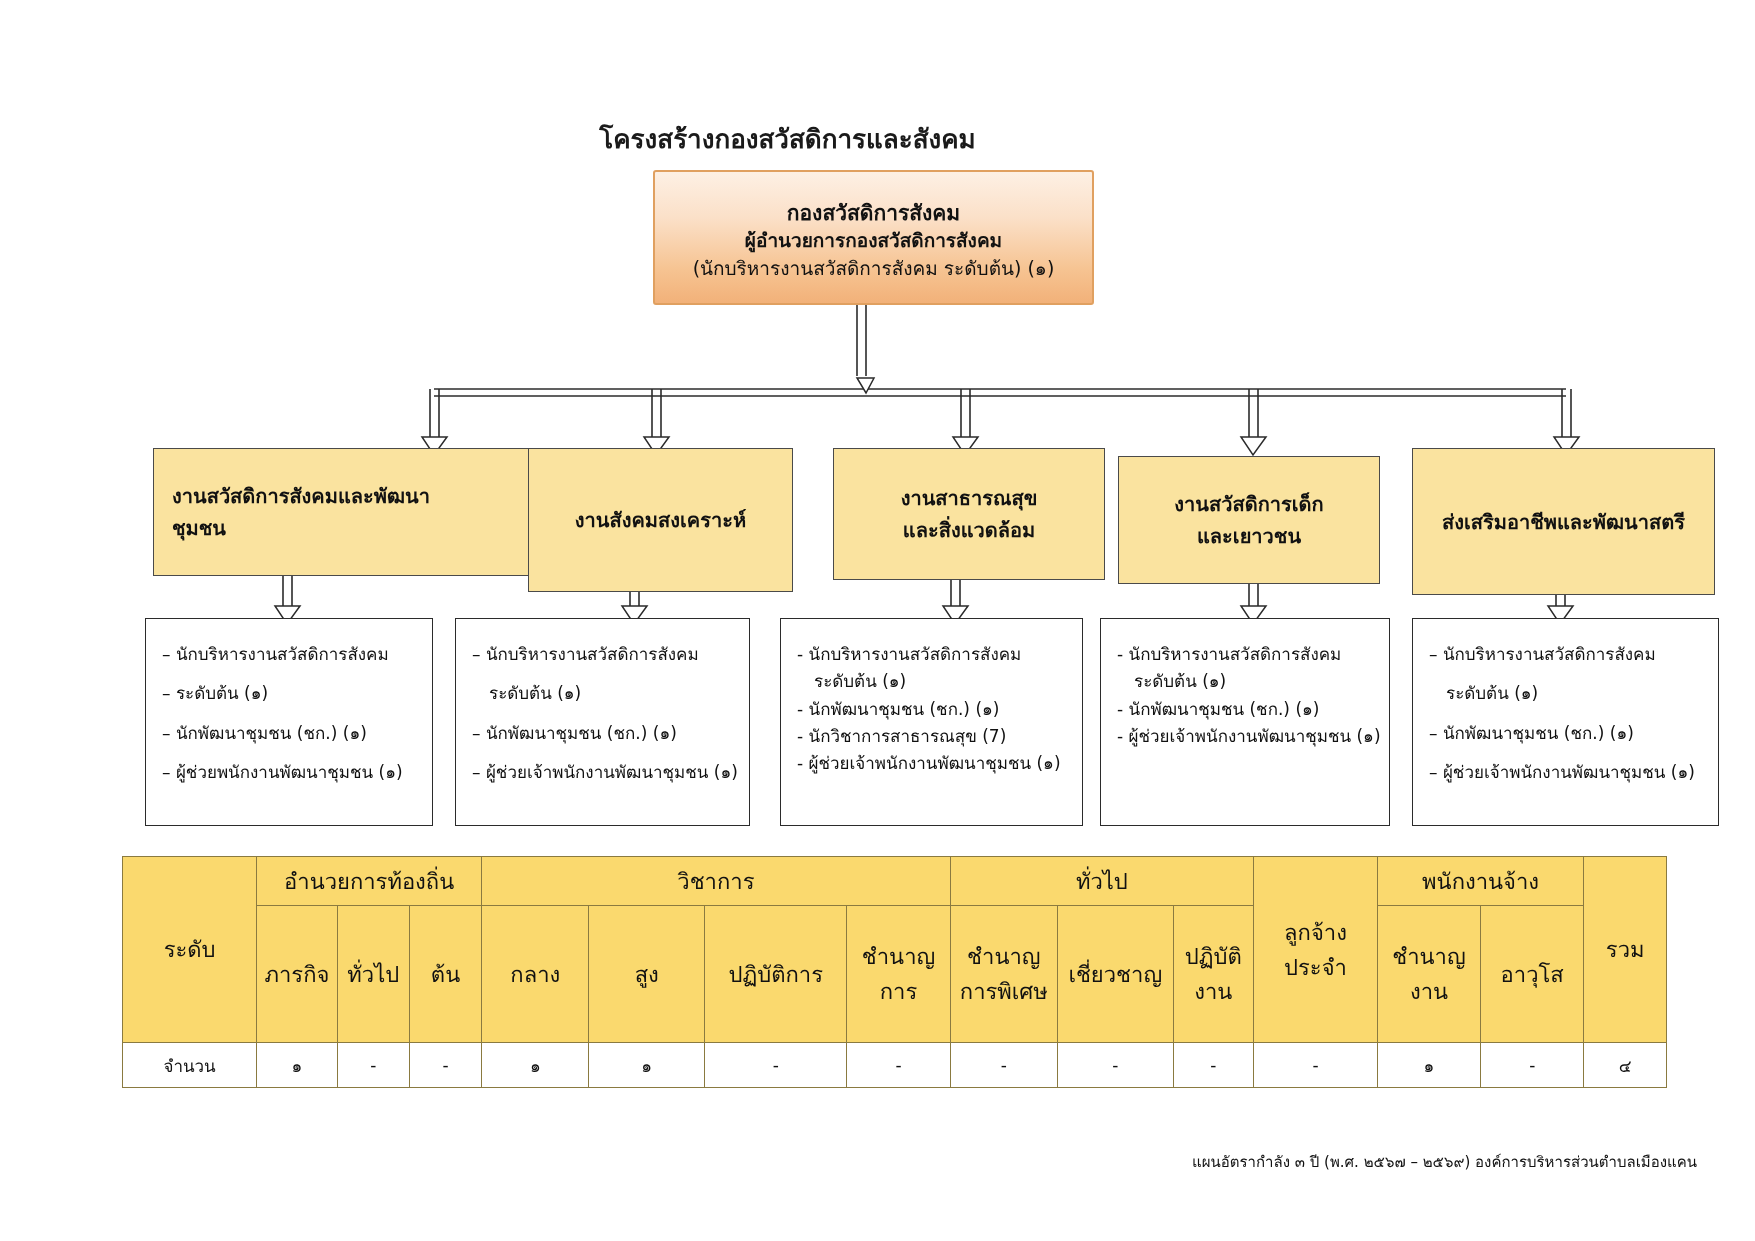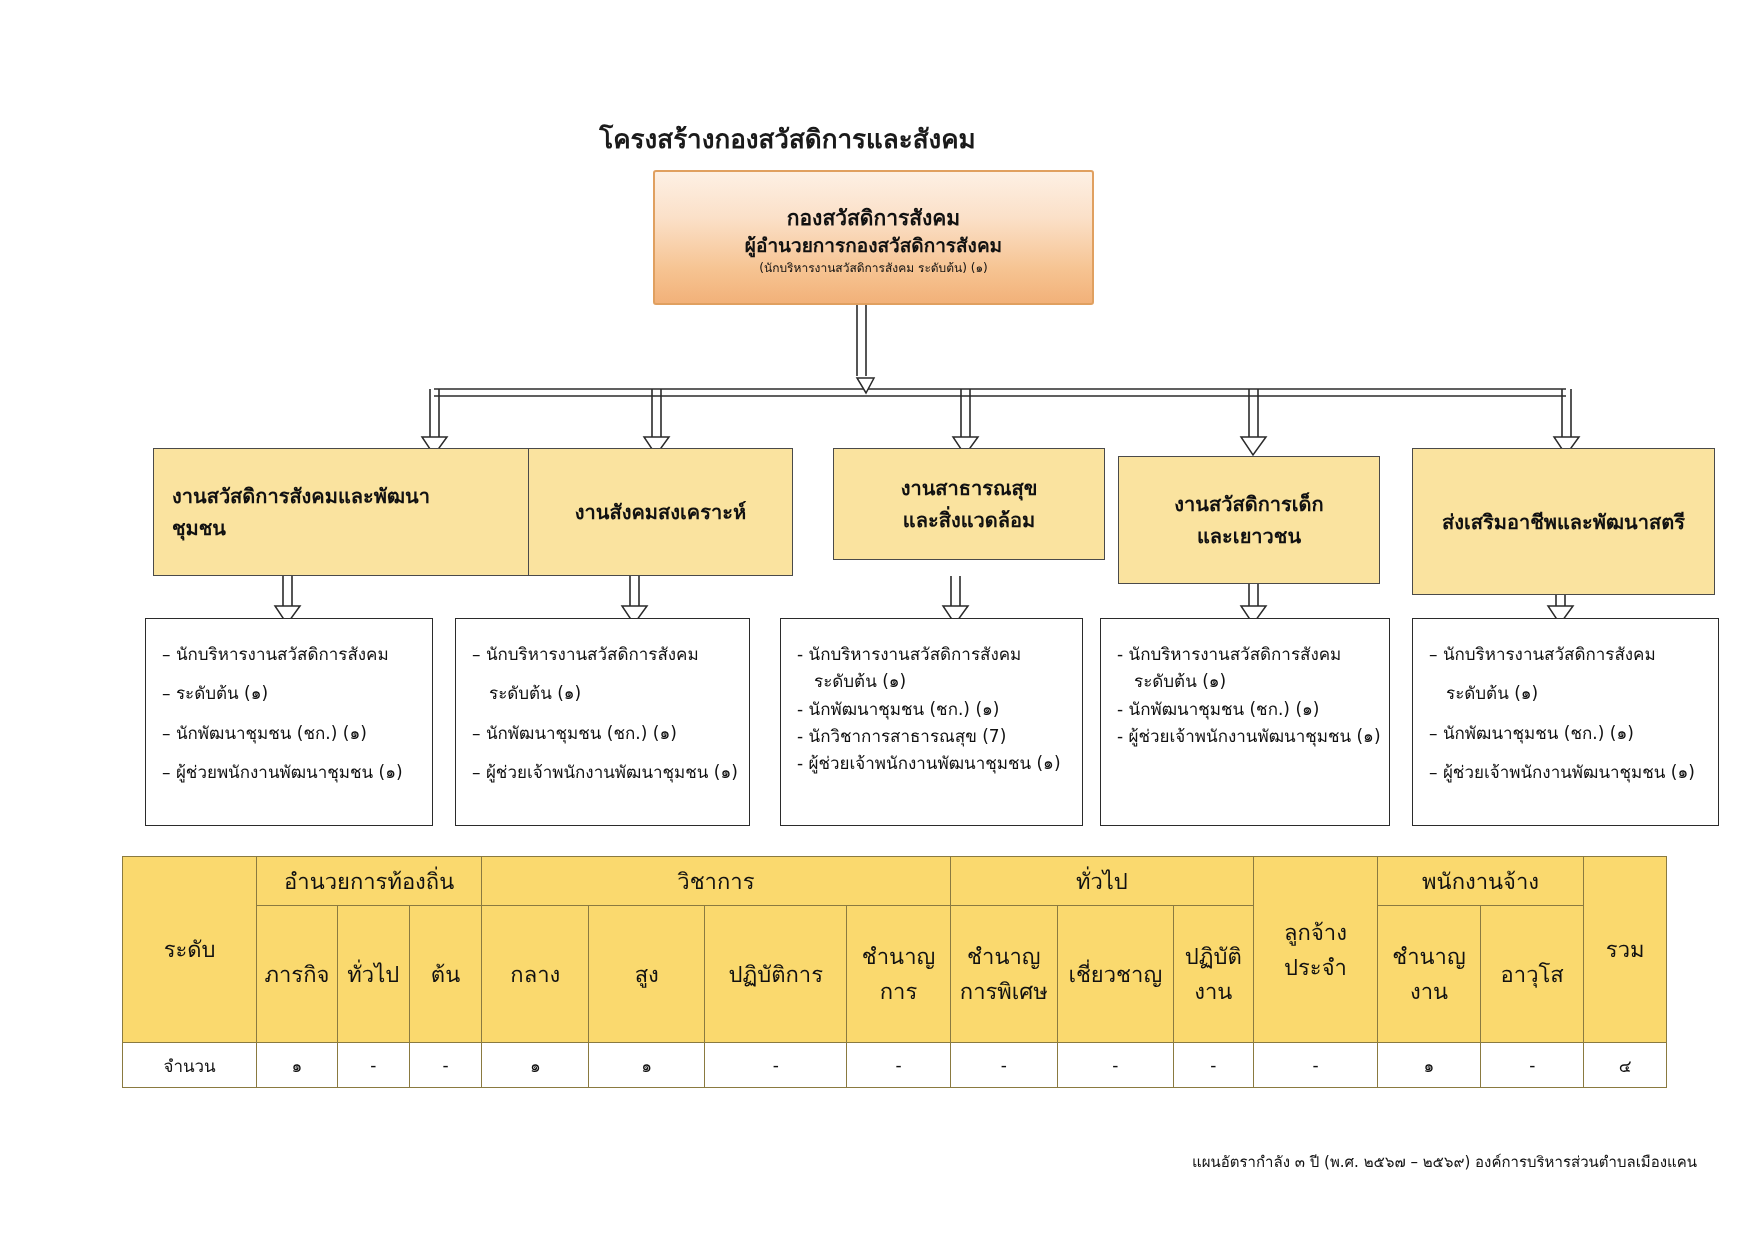--- a/index.html
+++ b/index.html
@@ -22,41 +22,41 @@
     position:absolute;left:653px;top:170px;width:441px;height:135px;
     border:2px solid #e0a060;
     border-radius:3px;
     background:linear-gradient(to bottom,#fdf0e4 0%,#fbe0c8 35%,#f6c391 75%,#f2b179 100%);
     box-sizing:border-box;
     display:flex;flex-direction:column;align-items:center;justify-content:center;
     padding-top:6px;
   }
   .root-l1{font-size:21px;font-weight:bold;color:#111;line-height:1.35;}
   .root-l2{font-size:19px;font-weight:bold;color:#111;line-height:1.4;}
-  .root-l3{font-size:12px;color:#111;line-height:1.5;}
+  .root-l3{font-size:19px;color:#111;line-height:1.5;}
 
   
   .wires{position:absolute;left:0;top:0;width:1755px;height:1241px;pointer-events:none;}
 
   
   .dept{
     position:absolute;
     border:1.6px solid #4a4a4a;
     background:#fae39f;
     box-sizing:border-box;
     display:flex;align-items:center;
     font-size:20px;font-weight:bold;color:#111;
     line-height:1.6;
   }
   .dept.center{justify-content:center;text-align:center;}
   .dept.left{justify-content:flex-start;text-align:left;padding-left:18px;}
 
   #dept0{left:153px;top:448px;width:380px;height:128px;}
-  #dept1{left:528px;top:448px;width:265px;height:128px;}
-  #dept2{left:833px;top:448px;width:272px;height:112px;}
+  #dept1{left:528px;top:448px;width:265px;height:144px;}
+  #dept2{left:833px;top:448px;width:272px;height:132px;}
   #dept3{left:1118px;top:456px;width:262px;height:128px;}
   #dept4{left:1412px;top:448px;width:303px;height:147px;}
 
   
   .detail{
     position:absolute;
     border:1.4px solid #2b2b2b;
     background:#ffffff;
     box-sizing:border-box;
     padding:22px 14px 10px 16px;

